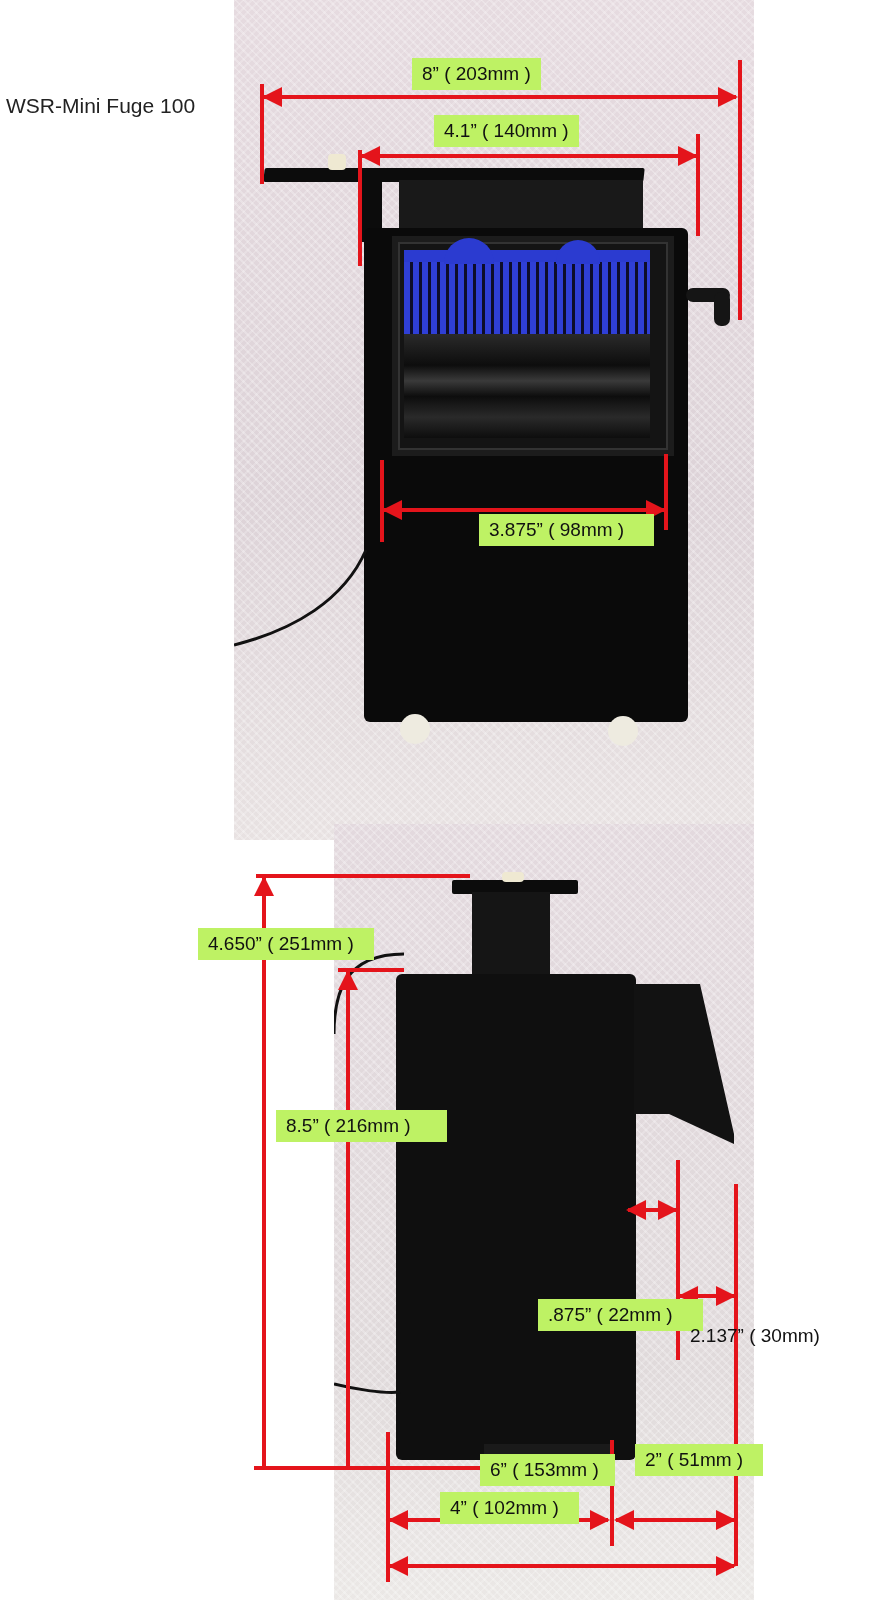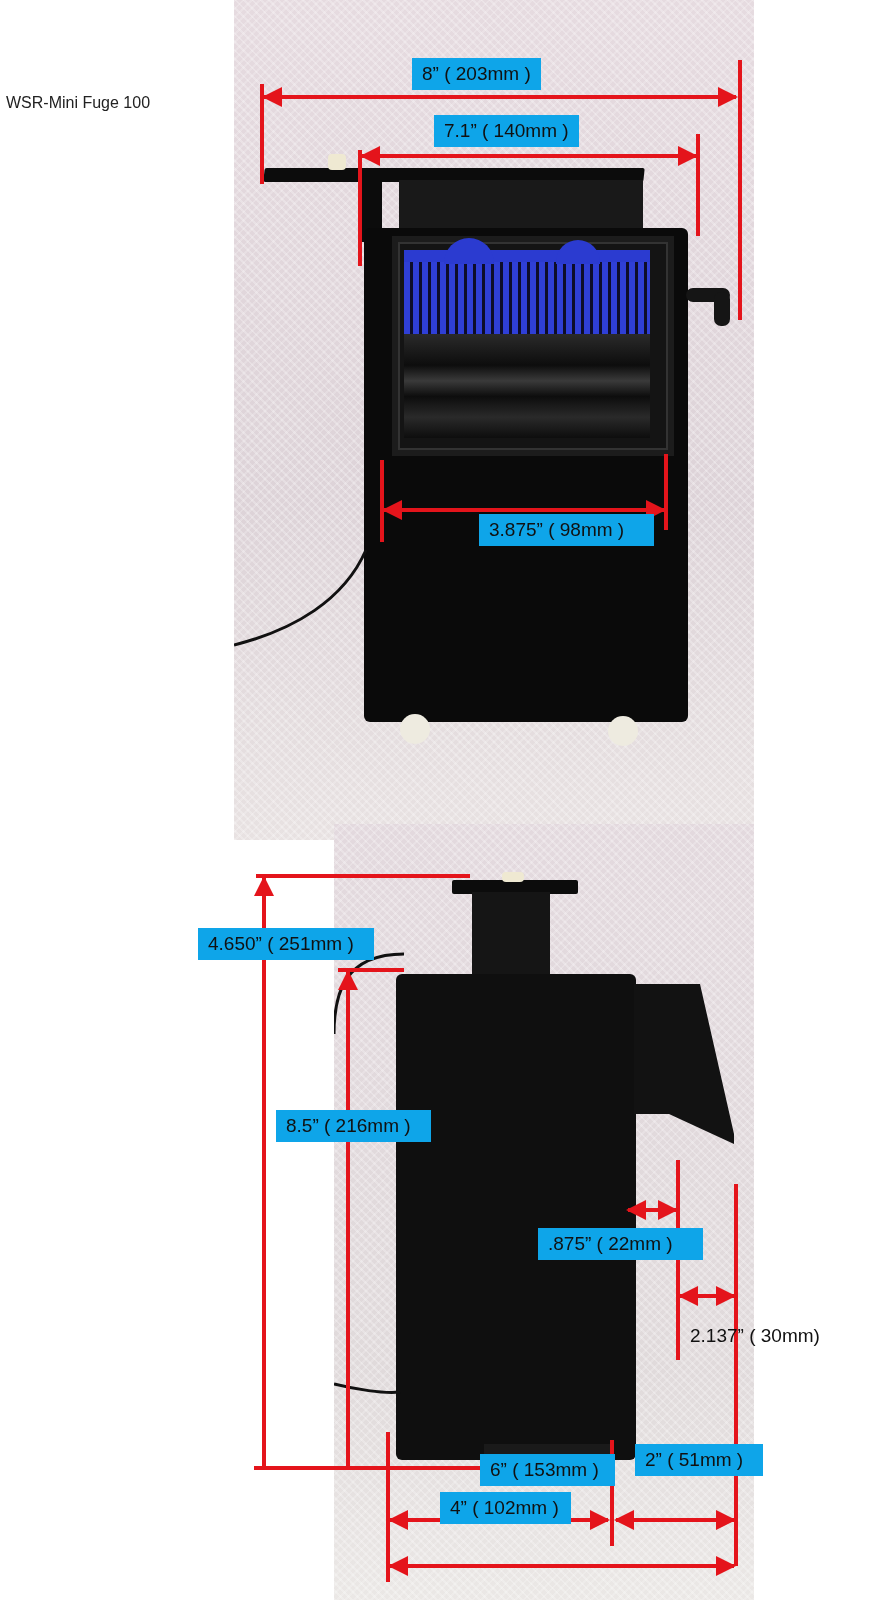--- a/index.html
+++ b/index.html
@@ -2,39 +2,39 @@
 <html><head>
 <meta charset="utf-8">
 <style>
   html, body { margin:0; padding:0; }
   body {
     width:896px; height:1600px; position:relative; overflow:hidden;
     background:#ffffff;
     font-family:"Liberation Sans", sans-serif;
   }
   .title {
-    position:absolute; left:6px; top:94px; font-size:16px; color:#222;
+    position:absolute; left:6px; top:94px; font-size:21px; color:#222;
   }
   .photo {
     position:absolute; overflow:hidden;
     background:
       repeating-linear-gradient(45deg, rgba(255,255,255,0.25) 0 2px, rgba(0,0,0,0) 2px 6px),
       repeating-linear-gradient(-45deg, rgba(255,255,255,0.2) 0 2px, rgba(0,0,0,0) 2px 6px),
       linear-gradient(180deg, #e6dbe0 0%, #ddd3d8 60%, #e8e2e2 100%);
   }
   #photo-top { left:234px; top:0; width:520px; height:840px; }
   #photo-bottom { left:334px; top:824px; width:420px; height:776px;
     background:
       repeating-linear-gradient(45deg, rgba(255,255,255,0.25) 0 2px, rgba(0,0,0,0) 2px 6px),
       repeating-linear-gradient(-45deg, rgba(255,255,255,0.2) 0 2px, rgba(0,0,0,0) 2px 6px),
       linear-gradient(180deg, #e3d9de 0%, #e0dadb 70%, #ebe8e6 100%);
   }
   .blk { position:absolute; background:#0c0c0c; }
   .label {
-    position:absolute; background:#0ea5e9; color:#111; font-size:19px;
+    position:absolute; background:#bef264; color:#111; font-size:19px;
     padding:4px 10px; white-space:nowrap; line-height:24px;
   }
   svg.dims { position:absolute; left:0; top:0; width:896px; height:1600px; pointer-events:none; }
 </style>
 </head>
 <body>
 
 <div class="title">WSR-Mini Fuge 100</div>
 
 <div id="photo-top" class="photo">
@@ -120,22 +120,22 @@
 
     <line x1="388" y1="1432" x2="388" y2="1582"></line>
     <line x1="612" y1="1440" x2="612" y2="1546"></line>
     <line x1="390" y1="1520" x2="608" y2="1520" marker-start="url(#ah)" marker-end="url(#ah)"></line>
     <line x1="616" y1="1520" x2="734" y2="1520" marker-start="url(#ah)" marker-end="url(#ah)"></line>
     <line x1="390" y1="1566" x2="734" y2="1566" marker-start="url(#ah)" marker-end="url(#ah)"></line>
   </g>
 </svg>
 
 <div class="label" style="left:412px;top:58px;">8” ( 203mm )</div>
-<div class="label" style="left:434px;top:115px;">7.1” ( 140mm )</div>
+<div class="label" style="left:434px;top:115px;">4.1” ( 140mm )</div>
 <div class="label" style="left:446px;top:514px;padding-right:30px;margin-left:33px;">3.875” ( 98mm )</div>
 
 <div class="label" style="left:198px;top:928px;padding-right:20px;">4.650” ( 251mm )</div>
-<div class="label" style="left:276px;top:1110px;padding-right:20px;">8.5” ( 216mm )</div>
-<div class="label" style="left:538px;top:1228px;padding-right:30px;">.875” ( 22mm )</div>
+<div class="label" style="left:276px;top:1110px;padding-right:36px;">8.5” ( 216mm )</div>
+<div class="label" style="left:538px;top:1299px;padding-right:30px;">.875” ( 22mm )</div>
 <div class="label" style="left:680px;top:1320px;background:transparent;">2.137” ( 30mm)</div>
 <div class="label" style="left:628px;top:1444px;padding-right:20px;margin-left:7px;">2” ( 51mm )</div>
-<div class="label" style="left:440px;top:1492px;padding-right:12px;">4” ( 102mm )</div>
+<div class="label" style="left:440px;top:1492px;padding-right:20px;">4” ( 102mm )</div>
 <div class="label" style="left:480px;top:1454px;padding-right:16px;">6” ( 153mm )</div>
 
 </body></html>

